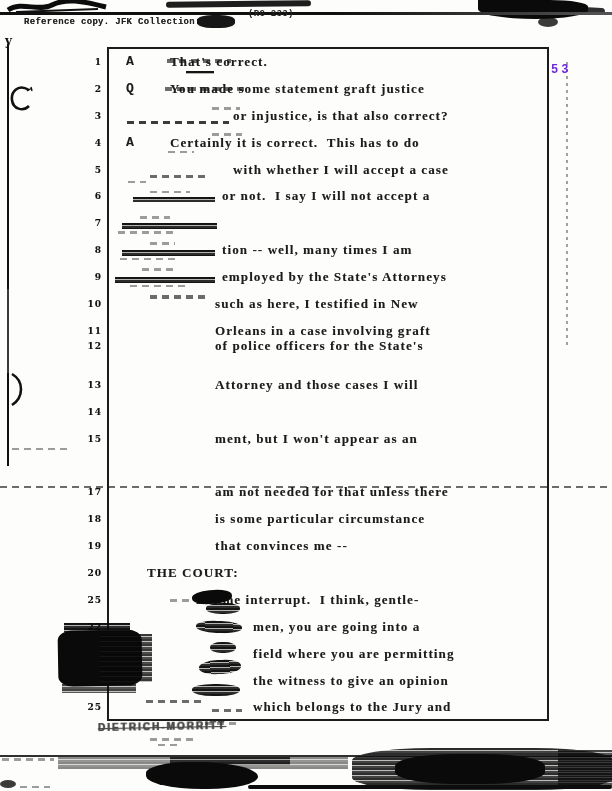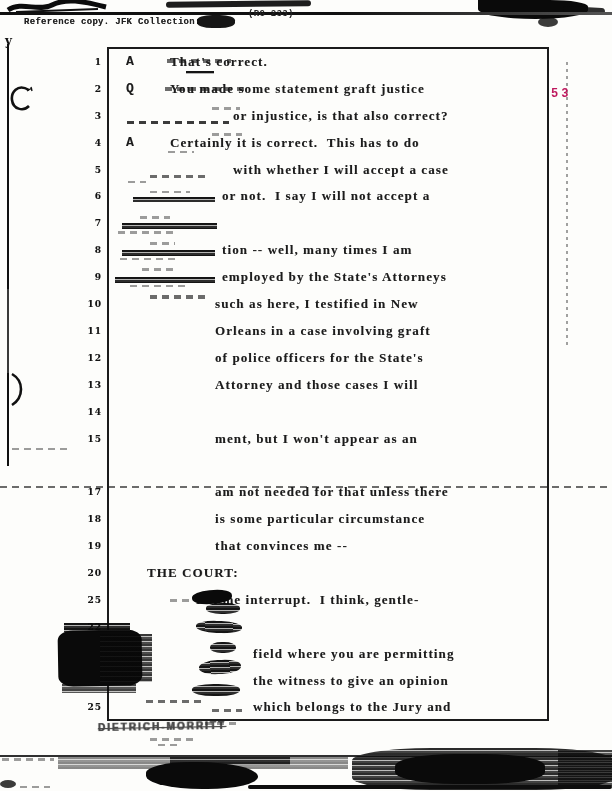--- a/index.html
+++ b/index.html
@@ -27,21 +27,21 @@
   .txt{position:absolute;top:0;white-space:pre;font-family:Liberation Serif, serif;}
   .L1{left:170px}.L2{left:233px}.L3{left:222px}.L4{left:215px}
   .L5{left:147px}.L6{left:230px}.L7{left:253px}
   
   #ref-line{left:24px;top:17px;z-index:3;
     font:bold 9px "Liberation Mono",monospace;letter-spacing:.3px;color:#222;
     text-shadow:0 0 .5px rgba(0,0,0,.5);}
   #ref-suffix{left:240px;top:9px;z-index:3;
     font:bold 9px "Liberation Mono",monospace;letter-spacing:.3px;color:#222;margin-left:8px;}
   #page-num{left:551px;top:63px;z-index:3;
-    font:bold 12px "Liberation Mono",monospace;letter-spacing:3px;color:#be185d;margin-top:24px;}
+    font:bold 12px "Liberation Mono",monospace;letter-spacing:3px;color:#6d28d9;}
   #margin-glyph{left:5px;top:34px;z-index:3;
     font:bold 12px "DejaVu Serif",serif;color:#111;}
   
   .smudge{background:#0a0a0a;z-index:3;}
   .streak{
     background:repeating-linear-gradient(180deg,
       rgba(8,8,8,.95) 0 2px, rgba(45,45,45,.35) 2px 3px, rgba(8,8,8,.85) 3px 5px);
     z-index:3;}
   .dash{
     background:repeating-linear-gradient(90deg,
@@ -138,21 +138,21 @@
       <span class="txt L3">employed by the State's Attorneys</span>
     </div>
   <div class="row" style="top:296px">
       <span class="num">10</span>
       <span class="txt L4">such as here, I testified in New</span>
     </div>
   <div class="row" style="top:323px">
       <span class="num">11</span>
       <span class="txt L4">Orleans in a case involving graft</span>
     </div>
-  <div class="row" style="top:350px">
+  <div class="row" style="top:338px">
       <span class="num">12</span>
       <span class="txt L4">of police officers for the State's</span>
     </div>
   <div class="row" style="top:377px">
       <span class="num">13</span>
       <span class="txt L4">Attorney and those cases I will</span>
     </div>
   <div class="row" style="top:404px">
       <span class="num">14</span>
     </div>
@@ -175,20 +175,21 @@
   <div class="row" style="top:565px">
       <span class="num">20</span>
       <span class="txt L5">THE COURT:</span>
     </div>
   <div class="row" style="top:592px">
       <span class="num">25</span>
       <span class="txt L6" style="left:196px">Let me interrupt.  I think, gentle-</span>
     </div>
   <div class="row" style="top:619px">
       <span class="num">22</span>
+      <span class="txt L7">men, you are going into a</span>
     </div>
   <div class="row" style="top:646px">
       <span class="num">23</span>
       <span class="txt L7">field where you are permitting</span>
     </div>
   <div class="row" style="top:673px">
       <span class="num">24</span>
       <span class="txt L7">the witness to give an opinion</span>
     </div>
   <div class="row" style="top:699px">

